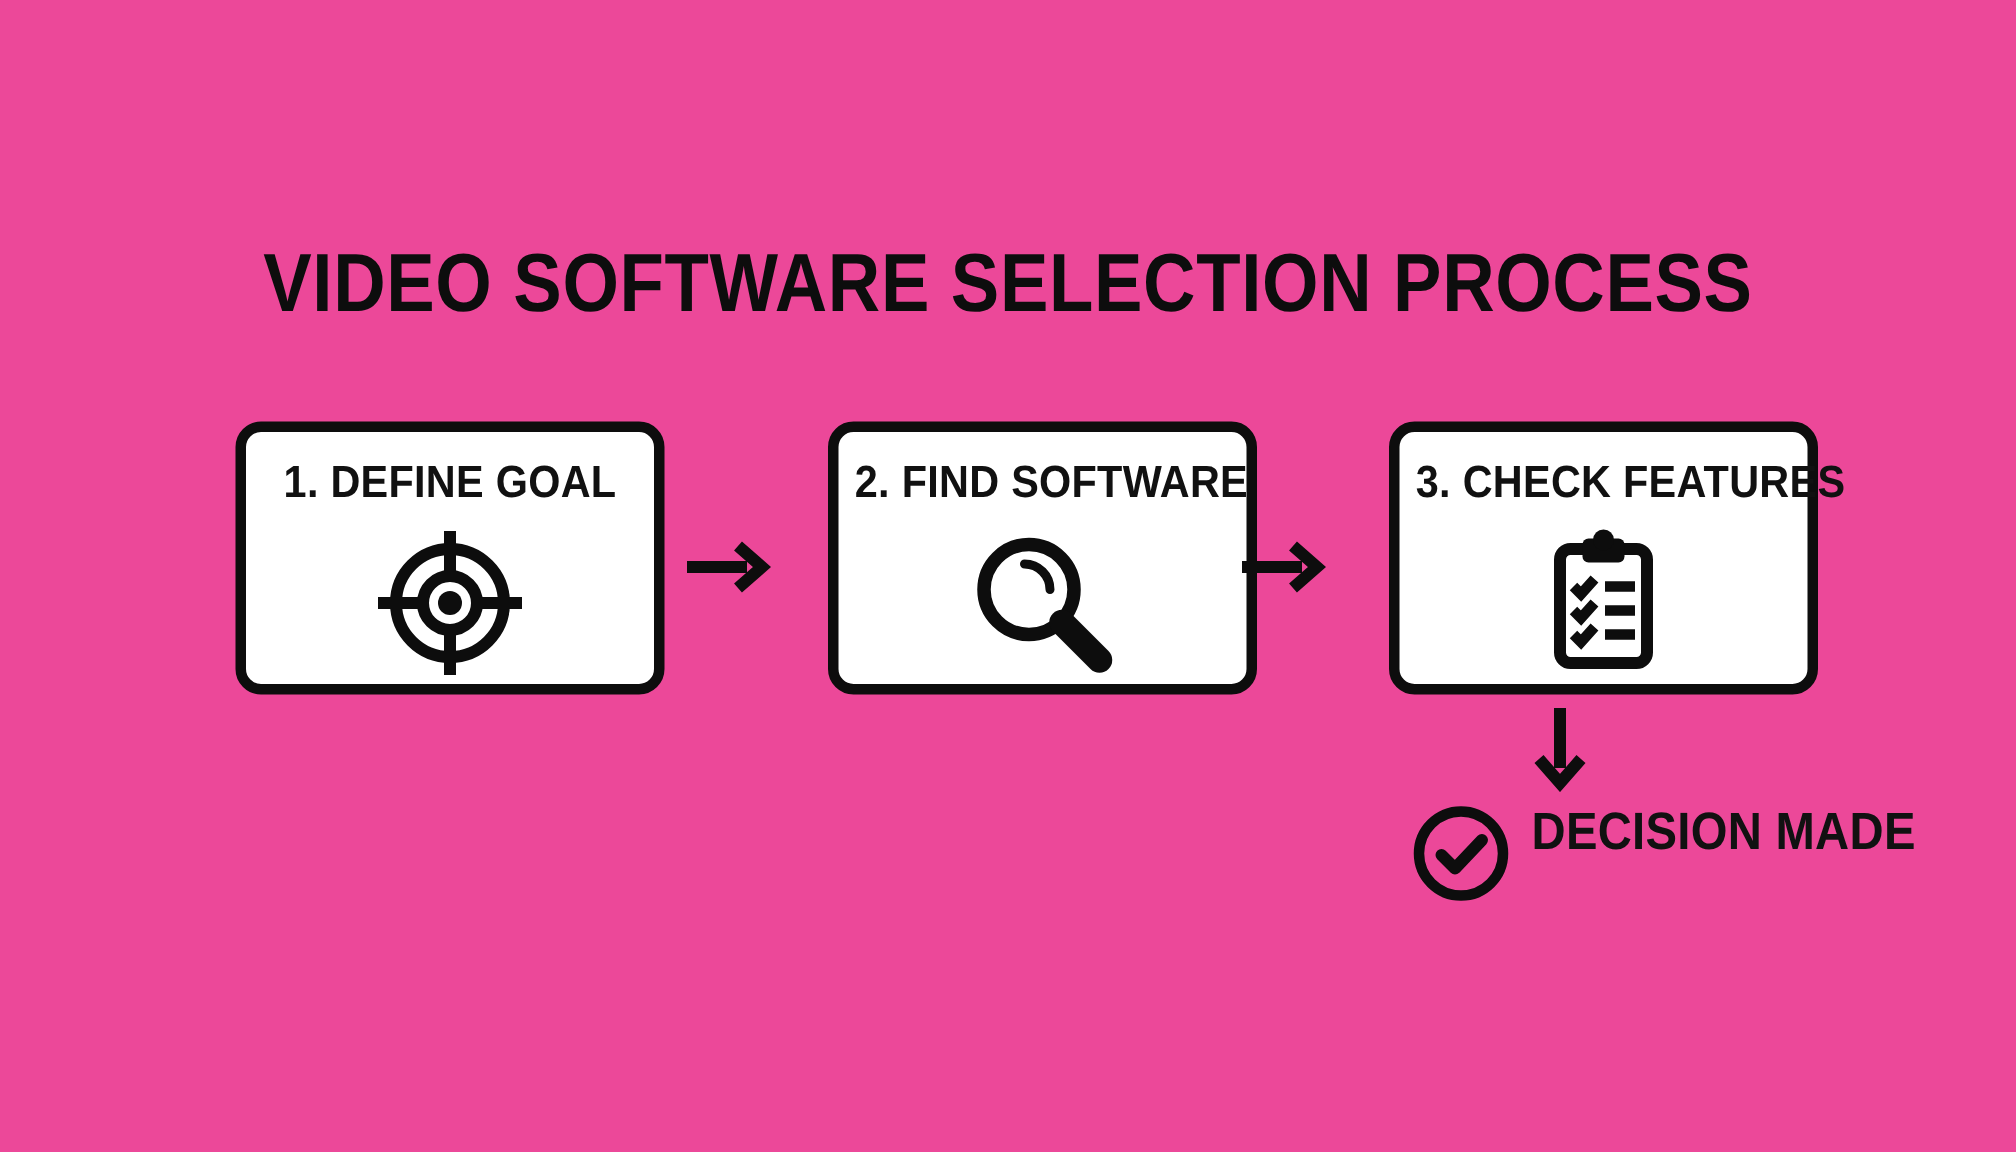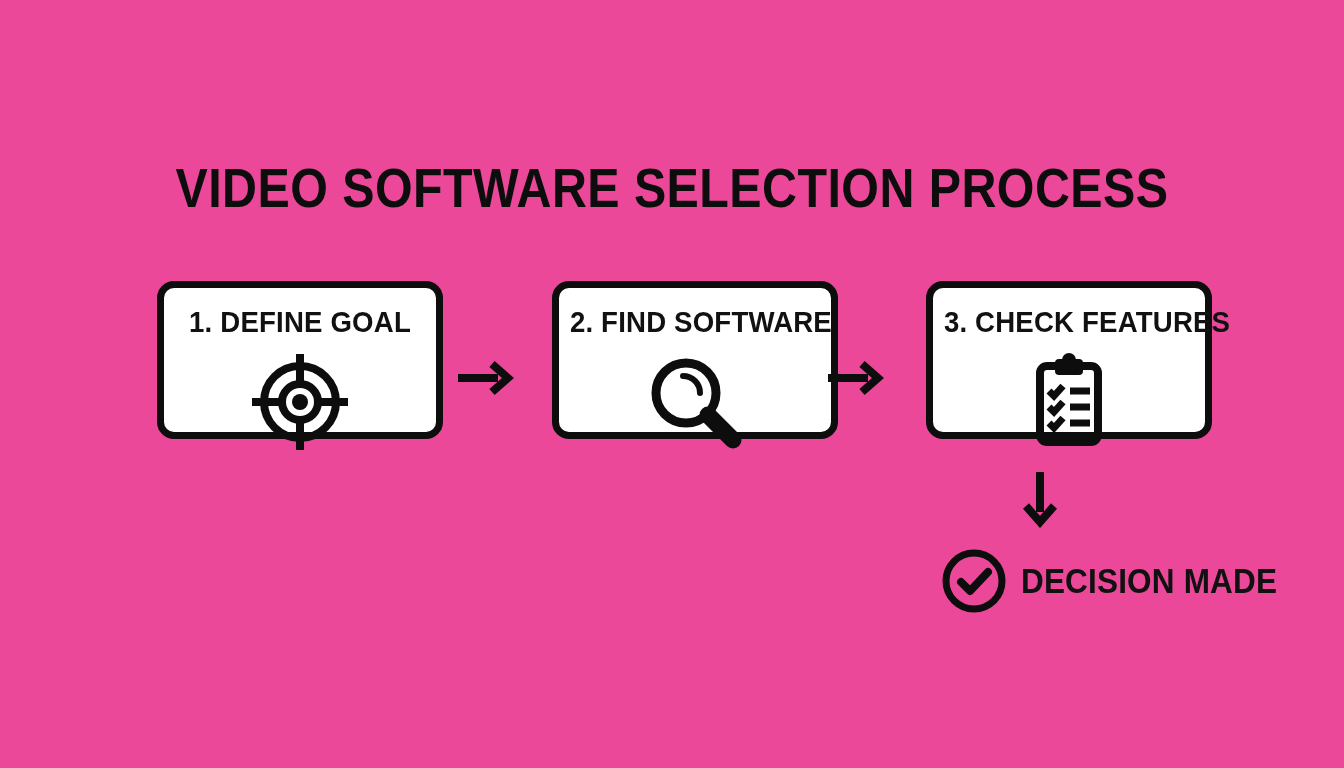--- a/index.html
+++ b/index.html
@@ -36,21 +36,21 @@
     transform: scaleX(0.88);
     transform-origin: center center;
     white-space: nowrap;
   }
 
   
   .step-box {
     position: absolute;
     top: 281px;
     width: 286px;
-    height: 158px;
+    height: 182px;
     box-sizing: border-box;
     border: 7px solid #0d0d0d;
     border-radius: 17px;
     background: #ffffff;
   }
   #box-1 { left: 157px; }
   #box-2 { left: 552px; }
   #box-3 { left: 926px; }
 
   .step-label {
@@ -97,23 +97,22 @@
     top: 470px;
     width: 44px;
     height: 58px;
   }
   .arrow-v svg { display: block; width: 100%; height: 100%; }
 
   
   #outcome {
     position: absolute;
     left: 941px;
-    top: 548px;
+    top: 536px;
     display: flex;
-    align-items: center;
     height: 66px;
   }
   .outcome-icon {
     width: 66px;
     height: 66px;
     flex: none;
   }
   .outcome-icon svg { display: block; width: 100%; height: 100%; }
   .outcome-label {
     margin-left: 14px;

